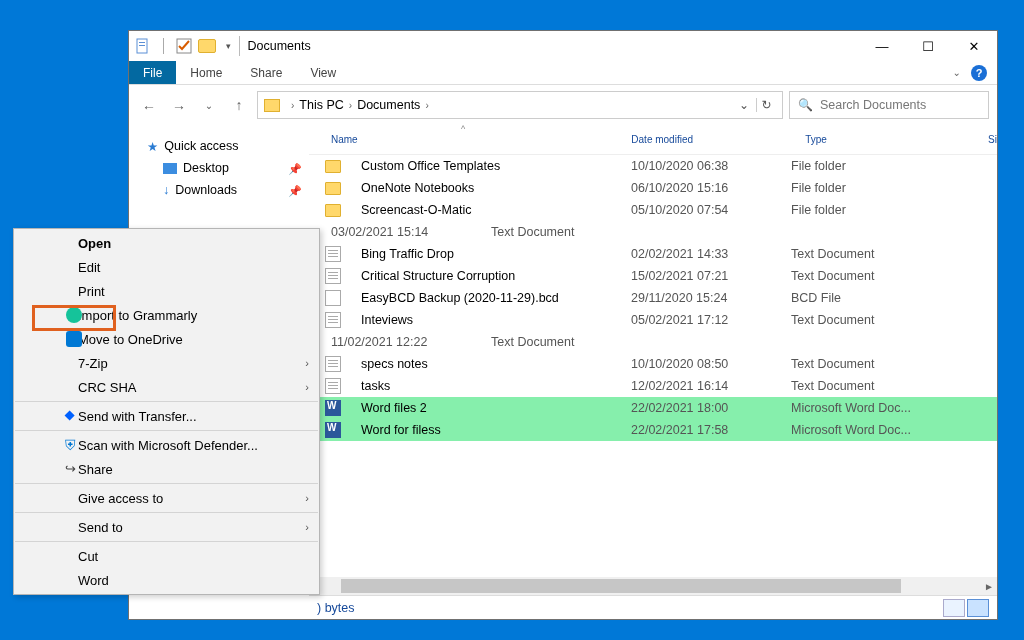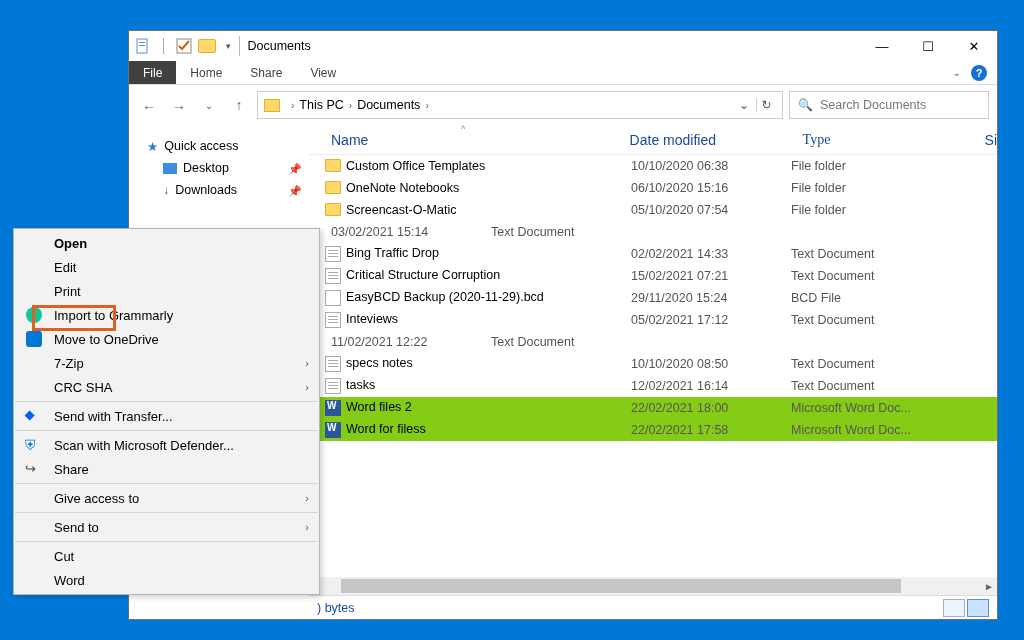--- a/index.html
+++ b/index.html
@@ -10,21 +10,21 @@
   .qat-icon { width: 16px; height: 16px; }
   .title-sep { width: 1px; height: 16px; background: #aaa; margin: 0 6px; }
   .folder-glyph { width: 18px; height: 14px; background: #ffd86b; border: 1px solid #e0b030; border-radius: 2px; }
   .title-drop { font-size: 9px; color: #555; margin-left: 4px; }
   .title-vsep { width: 1px; height: 20px; background: #bbb; margin: 0 8px; }
   .title-text { font-size: 12.5px; color: #000; }
   .winbtns { margin-left: auto; display: flex; }
   .winbtn { width: 46px; height: 30px; display: flex; align-items: center; justify-content: center; font-size: 13px; color: #000; }
   .ribbon-tabs { height: 24px; display: flex; align-items: stretch; border-bottom: 1px solid #ddd; }
   .rtab { padding: 0 14px; font-size: 12px; display: flex; align-items: center; color: #444; }
-  .rtab.file { background: #404040; color: #fff; }
+  .rtab.file { background: #0369a1; color: #fff; }
   .ribbon-right { margin-left: auto; display: flex; align-items: center; gap: 10px; padding-right: 10px; }
   .chev { font-size: 10px; color: #666; }
   .help-circle { width: 16px; height: 16px; border-radius: 50%; background: #1a6fd6; color: #fff; font-size: 11px; display: flex; align-items: center; justify-content: center; font-weight: bold; }
   .navrow { padding: 6px 8px; display: flex; align-items: center; gap: 6px; }
   .navbtn { width: 24px; height: 24px; display: flex; align-items: center; justify-content: center; color: #606060; font-size: 14px; }
   .addrbar { flex: 1; height: 28px; border: 1px solid #ccc; display: flex; align-items: center; padding: 0 6px; font-size: 12.5px; color: #000; }
   .addr-folder { width: 16px; height: 13px; background: #ffd86b; border: 1px solid #e0b030; margin-right: 6px; }
   .addr-sep { margin: 0 5px; color: #666; font-size: 10px; }
   .addr-tail { margin-left: auto; display: flex; align-items: center; gap: 2px; }
   .addr-tail span { width: 20px; text-align: center; color: #555; font-size: 12px; }
@@ -34,33 +34,33 @@
   .search-text { color: #777; font-size: 12.5px; }
   .body { flex: 1; display: flex; overflow: hidden; }
   .nav-tree { width: 180px; border-right: none; padding: 10px 0 0 18px; font-size: 12.5px; }
   .tree-item { display: flex; align-items: center; height: 22px; gap: 6px; }
   .tree-sub { padding-left: 16px; }
   .star { color: #2b7cd3; }
   .blue-sq { width: 14px; height: 11px; background: #3b8de0; }
   .dl-arrow { color: #2b7cd3; font-weight: bold; }
   .pin { width: 11px; height: 11px; color: #aaa; font-size: 11px; margin-left: auto; margin-right: 10px; }
   .listarea { flex: 1; display: flex; flex-direction: column; position: relative; overflow: hidden; }
-  .colhead { height: 30px; display: flex; align-items: center; font-size: 14px; color: #16499a; padding-left: 8px; border-bottom: 1px solid #eee; gap: 28px; }
+  .colhead { height: 30px; display: flex; align-items: center; font-size: 10px; color: #16499a; padding-left: 8px; border-bottom: 1px solid #eee; gap: 28px; }
   .col { padding-left: 14px; }
   .col.name { width: 300px; }
   .col.date { width: 160px; }
-  .col.type { width: 170px; font-family: Liberation Serif, serif; }
+  .col.type { width: 170px; }
   .col.size { flex: 1; }
   .sort-arrow { position: absolute; left: 152px; top: -1px; font-size: 9px; color: #888; }
   .rows { }
   .row { height: 22px; display: flex; align-items: center; font-size: 12.5px; color: #000; padding-left: 8px; }
-  .row .name { display: flex; gap: 5px; width: 300px; padding-left: 8px; }
+  .row .name { display: flex; align-items: center; gap: 20px; width: 300px; padding-left: 8px; }
   .row .date { width: 160px; color: #555; padding-left: 14px; }
   .row .type { width: 170px; color: #555; padding-left: 14px; }
-  .row.sel { background: #84cc16; }
+  .row.sel { background: #86efac; }
   .fic { width: 16px; height: 16px; flex-shrink: 0; }
   .fic.folder { background: #ffd86b; border: 1px solid #e0b030; border-radius: 1px; height: 13px; }
   .fic.text { background: #fff; border: 1px solid #aaa; position: relative; }
   .fic.text::after { content: ""; position: absolute; left: 2px; right: 2px; top: 3px; height: 1px; background: #aaa; box-shadow: 0 3px 0 #aaa, 0 6px 0 #aaa; }
   .fic.app { background: #fff; border: 1px solid #888; position: relative; }
   .fic.app::after { content: ""; position: absolute; inset: 2px; background: #3b6fd1; }
   .fic.bcd { background: #fff; border: 1px solid #aaa; }
   .fic.word { background: #2b579a; position: relative; }
   .fic.word::after { content: "W"; position: absolute; left: 2px; top: 0; color: #fff; font-size: 10px; font-weight: bold; }
   .botbar { position: absolute; left: 0; right: 0; bottom: 0; }
@@ -68,21 +68,21 @@
   .hscroll .track { flex: 1; height: 14px; background: #f0f0f0; position: relative; margin: 0 16px; }
   .hscroll .thumb { position: absolute; left: 0; width: 560px; height: 14px; background: #c6c6c6; }
   .hscroll .arrow { width: 16px; text-align: center; color: #666; font-size: 10px; }
   .status { height: 24px; display: flex; align-items: center; padding: 0 8px; font-size: 12.5px; color: #16499a; border-top: 1px solid #ddd; }
   .status-views { margin-left: auto; display: flex; gap: 2px; }
   .view-btn { width: 22px; height: 18px; border: 1px solid #aac; }
   .view-btn.a { background: #eaf3ff; }
   .view-btn.b { background: #c9e2ff; border-color: #5a8fd6; }
   
   .ctxmenu { position: absolute; left: 13px; top: 228px; width: 307px; background: #f2f2f2; border: 1px solid #b5b5b5; box-shadow: 2px 2px 6px rgba(0,0,0,0.2); font-size: 13px; padding: 2px 0; }
-  .ctx-item { height: 24px; display: flex; align-items: center; padding-left: 40px; position: relative; color: #000; }
+  .ctx-item { height: 24px; display: flex; align-items: center; padding-left: 24px; position: relative; color: #000; margin-left: 40px; }
   .ctx-item.bold { font-weight: 600; }
   .ctx-sep { height: 1px; background: #d4d4d4; margin: 2px 1px; }
   .ctx-arrow { position: absolute; right: 10px; font-size: 11px; color: #555; }
   .ctx-icon { position: absolute; left: 12px; width: 16px; height: 16px; }
   .ctx-icon.gram { background: #15c39a; border-radius: 50%; }
   .ctx-icon.onedrive { background: #0078d4; border-radius: 3px; }
   .ctx-icon.dropbox { color: #0061ff; font-size: 14px; left: 10px; }
   .ctx-icon.shield { color: #0078d4; font-size: 14px; left: 11px; }
   .ctx-icon.share { color: #444; font-size: 13px; left: 11px; }
   .highlight-box { position: absolute; left: 32px; top: 305px; width: 84px; height: 26px; border: 3px solid #e0611f; pointer-events: none; z-index: 50; }

